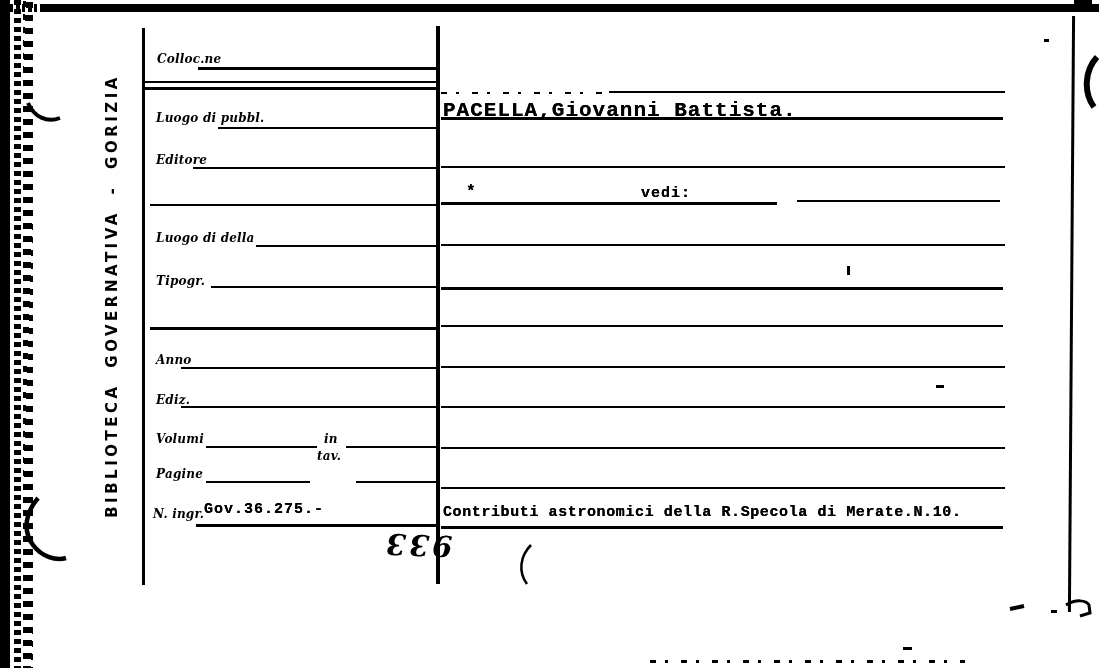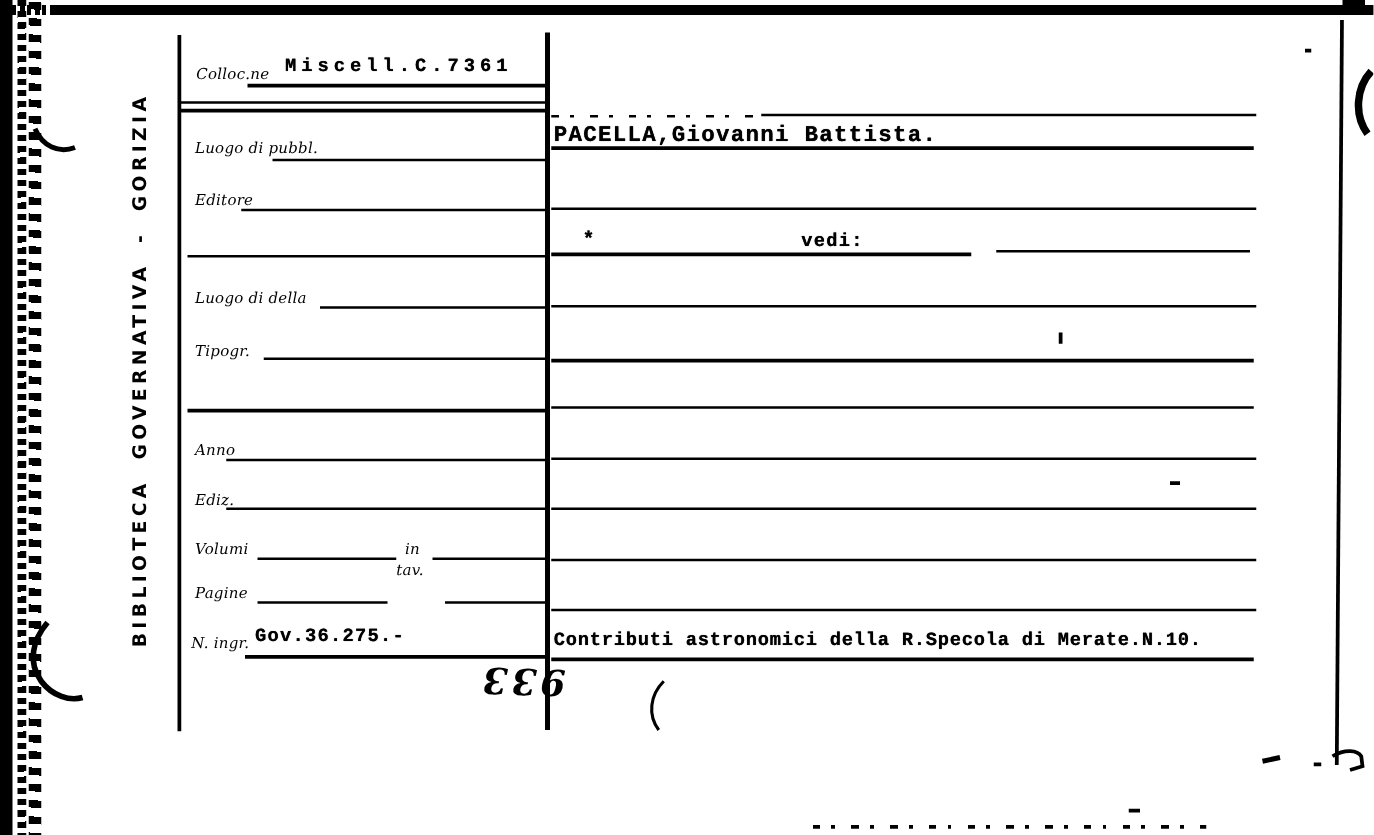--- a/index.html
+++ b/index.html
@@ -6,21 +6,21 @@
   #canvas{position:relative;width:1099px;height:668px;background:#ffffff;overflow:hidden;
           font-family:"DejaVu Sans",sans-serif;color:#000;}
   .abs{position:absolute;}
   .rl{position:absolute;background:#000;height:2px;}
   .rl3{height:3px;}
   
   .t{position:absolute;font-family:"Liberation Mono","DejaVu Sans Mono",monospace;
      font-weight:700;font-size:15px;letter-spacing:1px;white-space:nowrap;
      text-shadow:0 0 0.6px #000;}
   
-  .lbl{position:absolute;font-family:"DejaVu Serif",serif;font-style:italic;font-weight:400;
+  .lbl{position:absolute;font-family:"DejaVu Serif",serif;font-style:italic;font-weight:700;
        font-size:12px;white-space:nowrap;letter-spacing:0.2px;}
   .stamp{position:absolute;left:112px;top:296px;transform:translate(-50%,-50%) rotate(-90deg);
          white-space:nowrap;font-family:"DejaVu Sans",sans-serif;font-weight:700;
          font-size:15px;letter-spacing:3.5px;word-spacing:7px;}
   .hand{position:absolute;left:383px;top:528px;font-family:"DejaVu Serif",serif;
         font-style:italic;font-weight:700;font-size:29px;letter-spacing:3px;
         transform:rotate(182deg);}
   .vline{position:absolute;background:#000;}
   .speckle{position:absolute;left:10px;top:0;width:32px;height:668px;
      background:
@@ -57,21 +57,20 @@
     <rect x="903" y="647" width="9" height="3" fill="#000"></rect>
   </svg>
 
   <div class="vline" style="left:142px;top:28px;width:3px;height:557px;"></div>
   <div class="vline" style="left:436px;top:26px;width:4px;height:558px;"></div>
   <div class="vline" style="left:1070px;top:16px;width:3px;height:596px;transform:rotate(0.4deg);"></div>
 
   <div class="stamp">BIBLIOTECA GOVERNATIVA - GORIZIA</div>
 
   <span class="lbl" style="left:157px;top:52px;">Colloc.ne</span>
-  <span class="t" style="left:228px;top:45px;letter-spacing:4px;">Miscell.C.7361</span>
   <div class="rl rl3" style="left:198px;top:67px;width:239px;"></div>
   <div class="rl" style="left:143px;top:81px;width:294px;"></div>
   <div class="rl rl3" style="left:143px;top:87px;width:294px;"></div>
 
   <span class="lbl" style="left:156px;top:111px;">Luogo di pubbl.</span>
   <div class="rl" style="left:218px;top:127px;width:219px;"></div>
 
   <span class="lbl" style="left:156px;top:153px;">Editore</span>
   <div class="rl" style="left:193px;top:167px;width:244px;"></div>
 
@@ -103,21 +102,21 @@
 
   <span class="lbl" style="left:153px;top:507px;">N. ingr.</span>
   <span class="t" style="left:204px;top:501px;">Gov.36.275.-</span>
   <div class="rl rl3" style="left:196px;top:524px;width:241px;"></div>
 
   <span class="hand">933</span>
 
   <div class="dashes" style="left:441px;top:92px;width:168px;height:2px;"></div>
   <div class="rl" style="left:609px;top:91px;width:396px;"></div>
 
-  <span class="t" style="left:443px;top:99px;font-size:18px;">PACELLA,Giovanni Battista.</span>
+  <span class="t" style="left:443px;top:99px;font-size:21px;">PACELLA,Giovanni Battista.</span>
   <div class="rl rl3" style="left:441px;top:117px;width:562px;"></div>
 
   <div class="rl" style="left:441px;top:166px;width:564px;"></div>
 
   <span class="t" style="left:466px;top:183px;font-size:16px;">*</span>
   <span class="t" style="left:641px;top:185px;">vedi:</span>
   <div class="rl rl3" style="left:441px;top:202px;width:336px;"></div>
   <div class="rl" style="left:797px;top:200px;width:203px;"></div>
 
   <div class="rl" style="left:441px;top:244px;width:564px;"></div>

